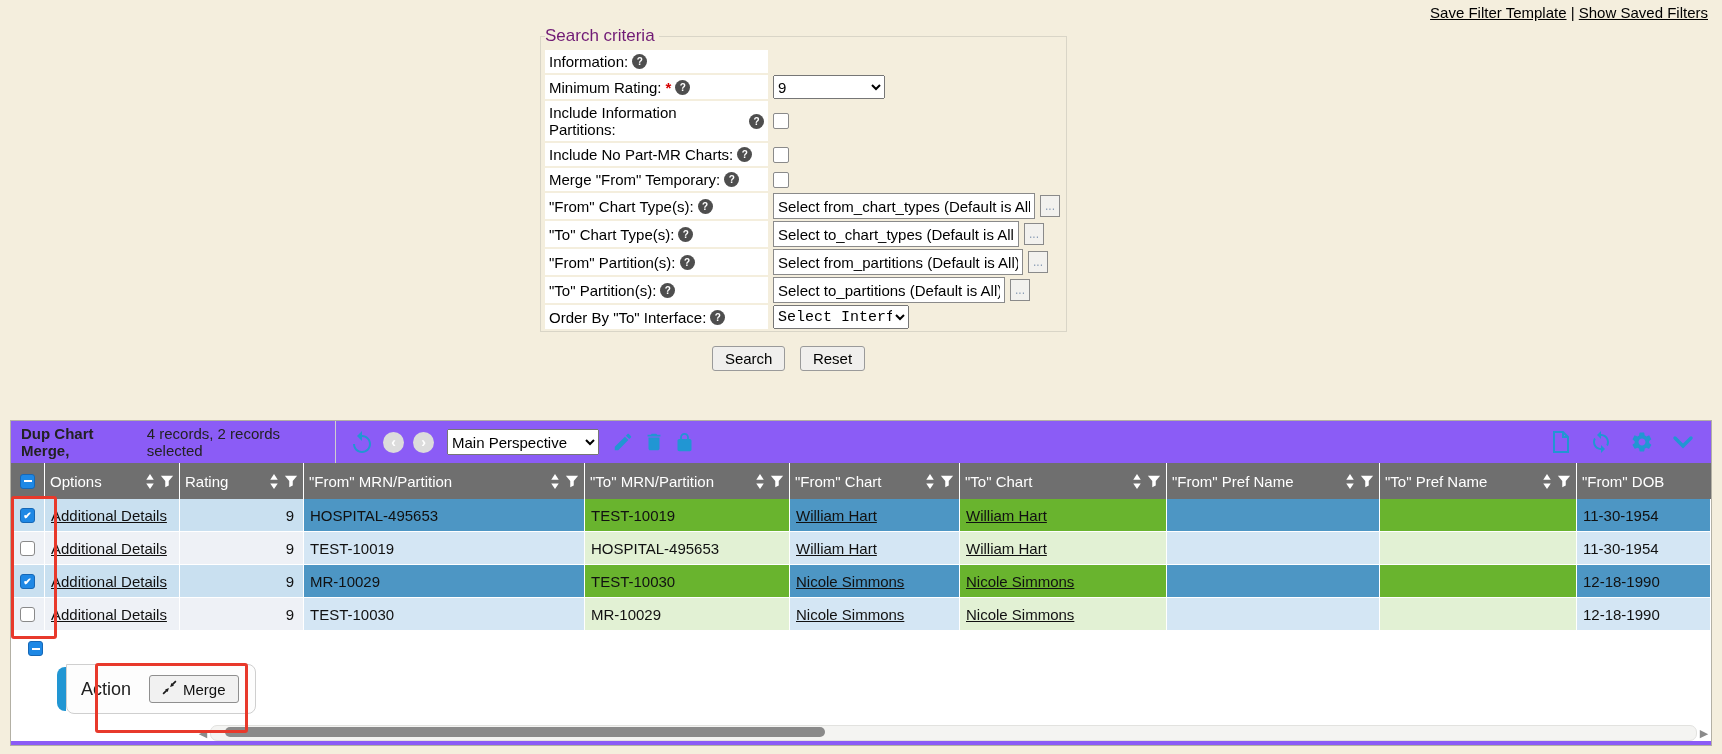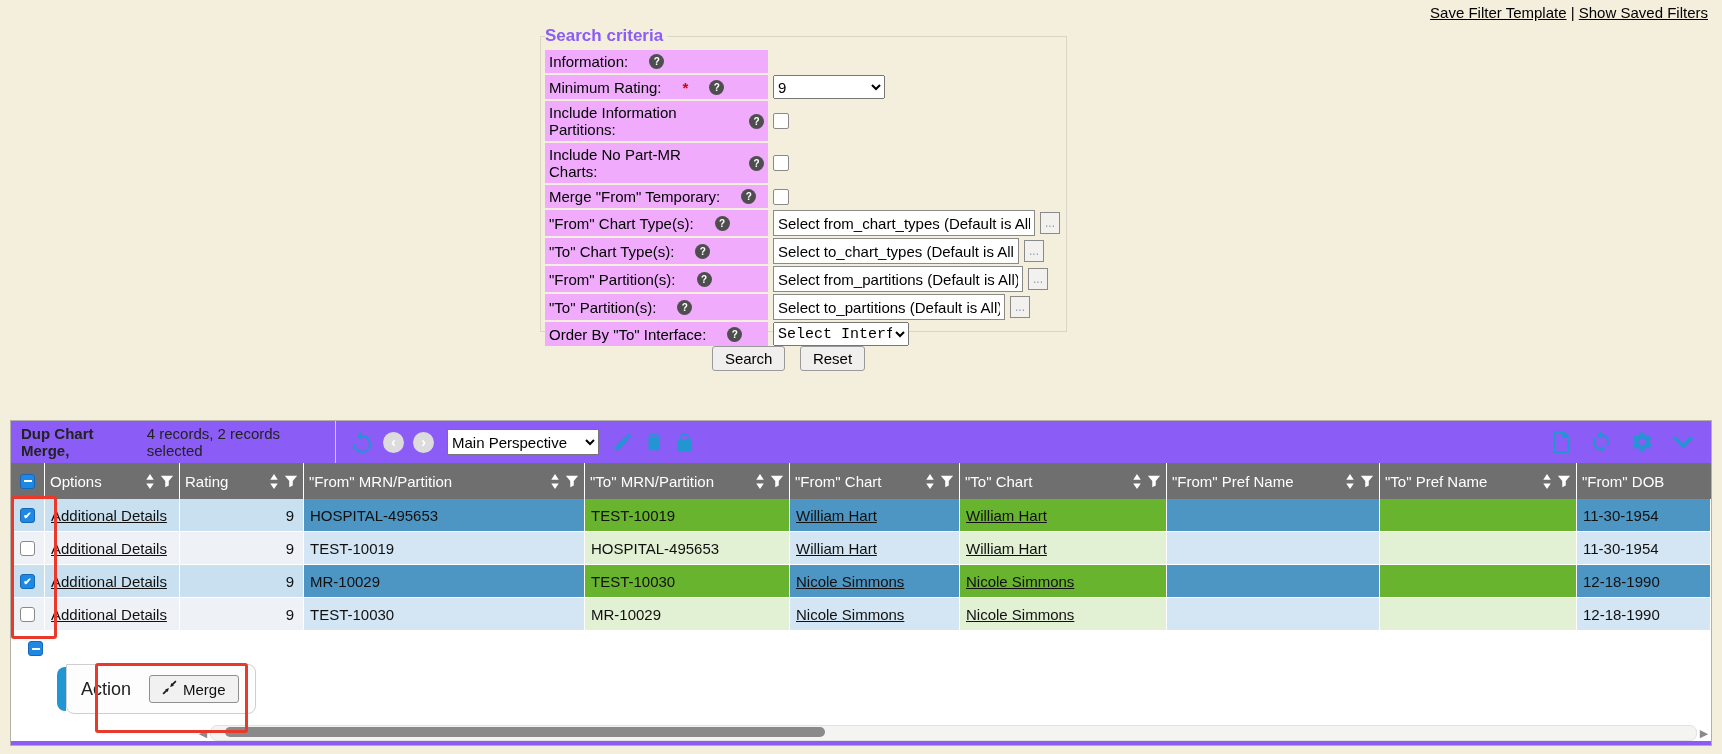--- a/index.html
+++ b/index.html
@@ -6,24 +6,24 @@
   body{font-family:"Liberation Sans", sans-serif; background:#f4eedd;}
   .page{position:relative;width:1722px;height:754px;background:#f4eedd;overflow:hidden;}
 
   
   .top-links{position:absolute;top:4px;right:14px;font-size:15px;color:#000;}
   .top-links a{color:#000;text-decoration:underline;cursor:pointer;}
 
   
   fieldset.criteria{position:absolute;left:540px;top:26px;width:497px;height:306px;
     border:1px solid #d9d5c7;margin:0;padding:4px 6px 6px 4px;box-sizing:border-box;}
-  fieldset.criteria legend{color:#8b5cf6;font-weight:bold;font-size:17px;padding:0 4px 0 0;}
+  fieldset.criteria legend{color:#701a75;font-weight:normal;font-size:17px;padding:0 4px 0 0;}
   .frow{display:flex;align-items:stretch;margin-bottom:2px;}
-  .flabel{width:223px;min-width:223px;background:#f0abfc;padding:3px 4px;font-size:15px;
-    display:flex;align-items:center;gap:21px;color:#000;box-sizing:border-box;}
+  .flabel{width:223px;min-width:223px;background:#ffffff;padding:3px 4px;font-size:15px;
+    display:flex;align-items:center;gap:4px;color:#000;box-sizing:border-box;}
   .fctrl{margin-left:5px;display:flex;align-items:center;gap:3px;}
   .help{width:15px;height:15px;min-width:15px;border-radius:50%;background:#4e4e4e;color:#fff;
     font-size:10px;font-weight:bold;display:inline-flex;align-items:center;justify-content:center;cursor:pointer;}
   .req{color:#d60000;font-weight:bold;font-size:15px;}
   .fcb{width:14px;height:14px;background:#fff;border:1px solid #8a8a8a;border-radius:2px;display:inline-block;cursor:pointer;}
   select.rating-select{width:112px;height:24px;font-size:15px;font-family:inherit;}
   select.iface-select{width:136px;height:24px;font-size:15px;font-family:Liberation Mono, monospace;}
   input.picker{height:22px;border:1px solid #8a8a8a;font-size:15px;font-family:inherit;padding:1px 4px;background:#fff;color:#000;}
   button.dots{width:20px;height:22px;border:1px solid #8a8a8a;background:#f2f1ee;color:#8a9db5;
     font-size:12px;line-height:10px;cursor:pointer;padding:0;margin-left:2px;}

